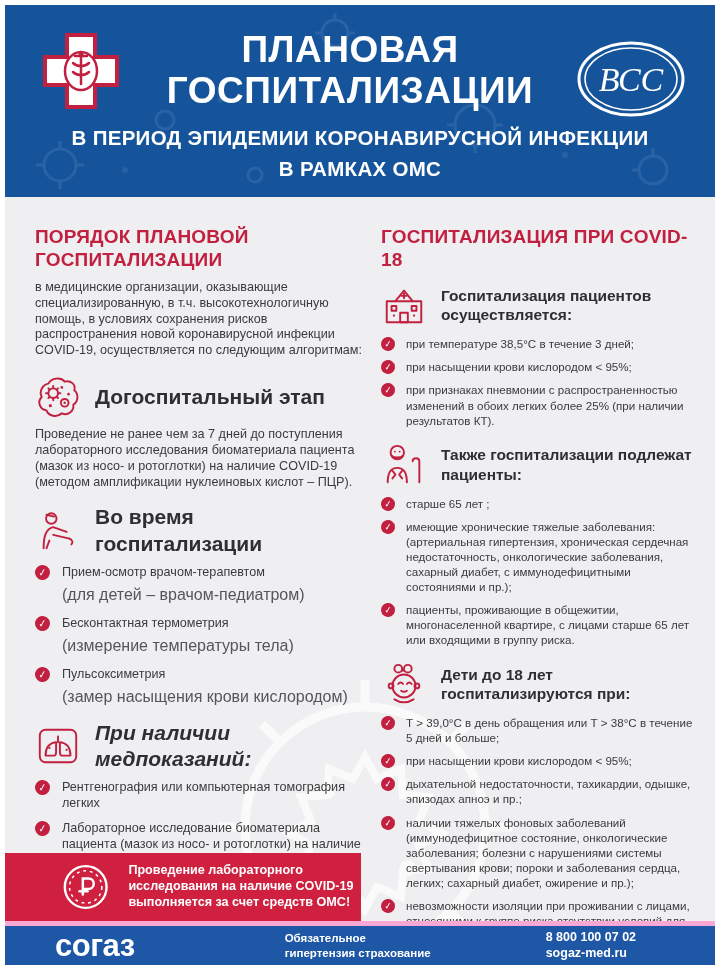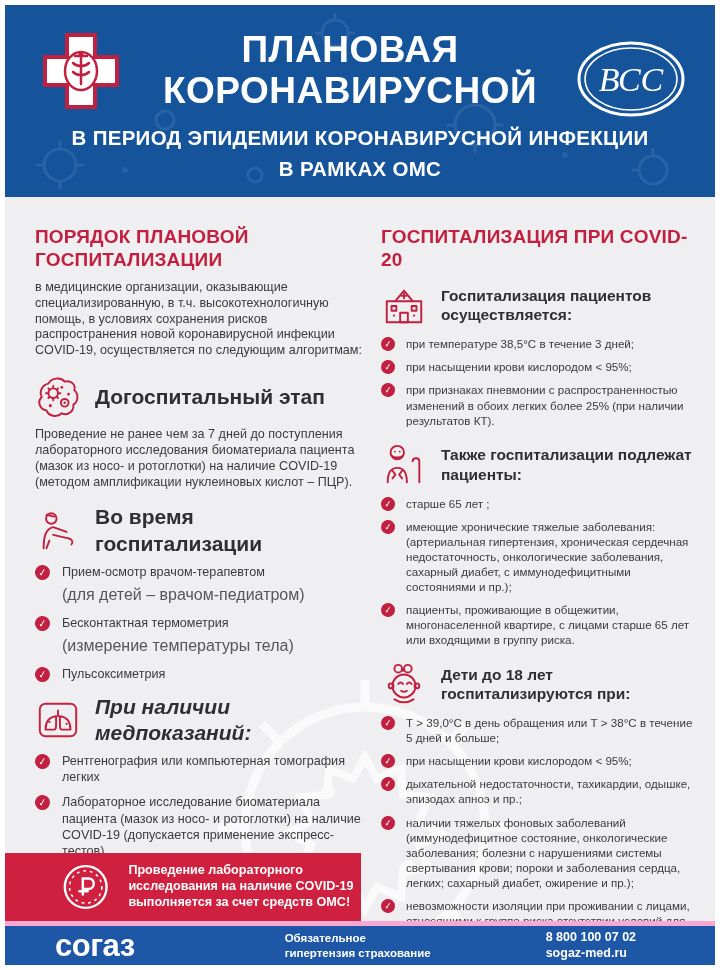--- a/index.html
+++ b/index.html
@@ -106,21 +106,21 @@
         <line x1="44" y1="30" x2="44" y2="57"></line>
         <path d="M36 36 c4 4 12 4 16 0"></path>
         <path d="M36 45 c4 4 12 4 16 0"></path>
         <path d="M38 29 h12"></path>
       </g>
       <circle cx="44" cy="27" r="2.5" fill="#c22040"></circle>
     </svg>
 
     <div class="title-wrap">
       <div class="title-line">ПЛАНОВАЯ</div>
-      <div class="title-line">КОРОНАВИРУСНОЙ</div>
+      <div class="title-line">ГОСПИТАЛИЗАЦИИ</div>
     </div>
 
     <svg class="vss-logo" viewBox="0 0 112 84">
       <ellipse cx="56" cy="42" rx="52" ry="36" fill="none" stroke="#ffffff" stroke-width="3"></ellipse>
       <ellipse cx="56" cy="42" rx="46" ry="31" fill="none" stroke="#ffffff" stroke-width="1.5"></ellipse>
       <text x="56" y="54" text-anchor="middle" font-family="Liberation Serif, DejaVu Serif, serif" font-style="italic" font-size="34" fill="#ffffff">ВСС</text>
     </svg>
 
     <div class="subtitle-wrap">
       <div class="subtitle-line">В ПЕРИОД ЭПИДЕМИИ КОРОНАВИРУСНОЙ ИНФЕКЦИИ</div>
@@ -200,20 +200,21 @@
           <span class="check-badge">✓</span>
           <div>
               <div class="check-text">Бесконтактная термометрия</div>
           <div class="check-note">(измерение температуры тела)</div>
             </div>
         </li>
         <li class="check-item">
           <span class="check-badge">✓</span>
           <div>
               <div class="check-text">Пульсоксиметрия</div>
+          <div class="check-note">(замер насыщения крови кислородом)</div>
             </div>
         </li>
       </ul>
 
       <div class="section-header">
         <svg width="46" height="46" viewBox="0 0 48 48">
           <rect class="icon-stroke" x="5" y="7" width="38" height="34" rx="6"></rect>
           <path class="icon-stroke" d="M24 14 v6"></path>
           <path class="icon-stroke" d="M22 20 c-8 1 -11 7 -11 14 h9 c2 0 2 -2 2 -4 z"></path>
           <path class="icon-stroke" d="M26 20 c8 1 11 7 11 14 h-9 c-2 0 -2 -2 -2 -4 z"></path>
@@ -228,21 +229,21 @@
           <div class="check-text">Рентгенография или компьютерная томография легких</div>
         </li>
         <li class="check-item">
           <span class="check-badge">✓</span>
           <div class="check-text">Лабораторное исследование биоматериала пациента (мазок из носо- и ротоглотки) на наличие COVID-19 (допускается применение экспресс-тестов).</div>
         </li>
       </ul>
     </div>
 
     <div class="col col-right">
-      <div class="col-heading">ГОСПИТАЛИЗАЦИЯ ПРИ COVID-20</div>
+      <div class="col-heading">ГОСПИТАЛИЗАЦИЯ ПРИ COVID-18</div>
 
       <div class="section-block">
         <div class="section-header">
           <svg width="46" height="46" viewBox="0 0 48 48">
             <rect class="icon-stroke" x="6" y="20" width="36" height="22"></rect>
             <path class="icon-stroke" d="M15 20 L24 9 L33 20"></path>
             <path class="icon-stroke" d="M24 12 v5 M21.5 14.5 h5"></path>
             <rect class="icon-stroke" x="11" y="25" width="5" height="5"></rect>
               <rect class="icon-stroke" x="32" y="25" width="5" height="5"></rect>
             <rect class="icon-stroke" x="20" y="32" width="8" height="10"></rect>

